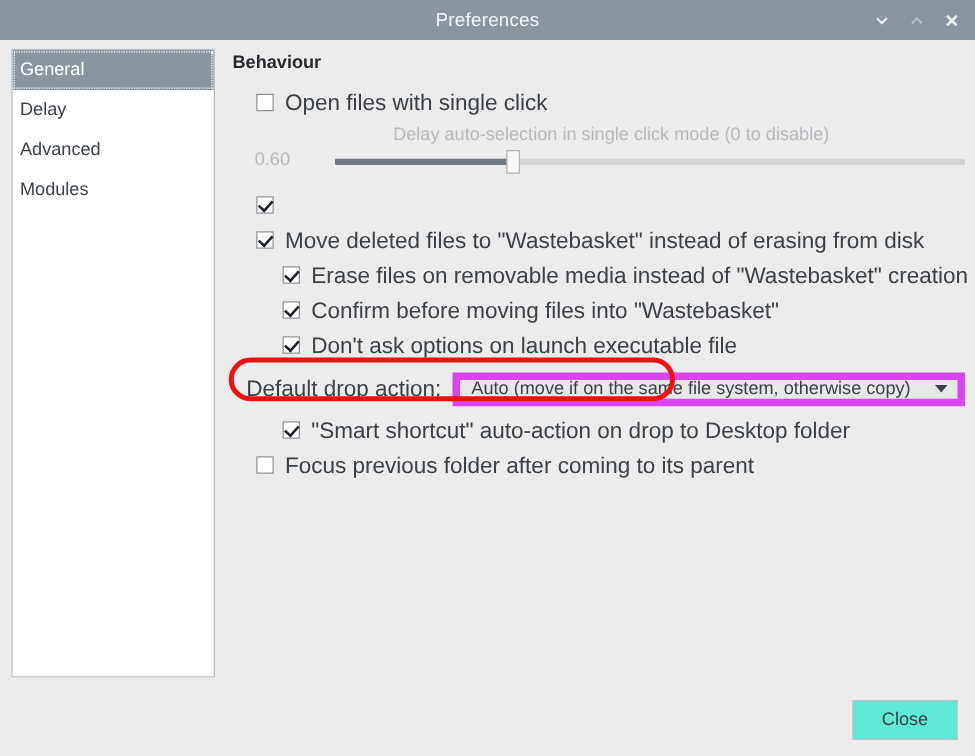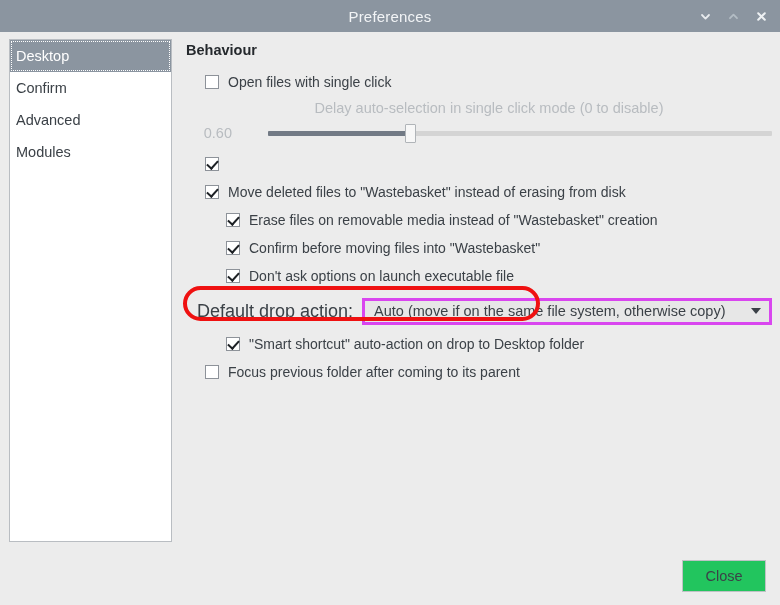--- a/index.html
+++ b/index.html
@@ -117,37 +117,36 @@
   .cb.checked::after {
     content: "";
     position: absolute;
     left: 3px; top: 0px;
     width: 5px; height: 9px;
     border: solid #1d2125;
     border-width: 0 2.4px 2.4px 0;
     transform: rotate(42deg);
   }
   .cb-label {
-    font-size: 14px;
+    font-size: 18px;
     color: #3b4147;
     white-space: nowrap;
     user-select: none;
   }
 
   
   .slider-caption {
     font-size: 14.5px;
     color: #b8bcc0;
     text-align: center;
     margin: 4px 0 4px 0;
     padding-left: 20px;
   }
   .slider-row {
     display: flex;
-    align-items: center;
     height: 26px;
     margin-bottom: 4px;
     gap: 24px;
   }
   .slider-value {
     font-size: 14.5px;
     color: #b8bcc0;
     width: 46px;
     text-align: right;
     margin-right: 12px;
@@ -197,21 +196,21 @@
     font-size: 18px;
     color: #3b4147;
     margin-right: 9px;
     padding-left: 11px;
     white-space: nowrap;
   }
   .combo {
     flex: 1 1 auto;
     height: 27px;
     background: #e7e7e7;
-    border: 3px solid #d946ef;
+    border: 6px solid #d946ef;
     box-sizing: border-box;
     display: flex;
     align-items: center;
     padding: 0 8px 0 9px;
     cursor: pointer;
     max-width: 430px;
   }
   .combo-value {
     flex: 1 1 auto;
     font-size: 14.5px;
@@ -237,21 +236,21 @@
     border-radius: 19px;
     box-sizing: border-box;
     pointer-events: none;
   }
 
   
   .close-btn {
     position: absolute;
     left: 682px; top: 560px;
     width: 84px; height: 32px;
-    background: #22c55e;
+    background: #5eead4;
     border: 1px solid #bfc2c5;
     box-sizing: border-box;
     font-size: 14.5px;
     color: #3b4147;
     font-family: "Liberation Sans", sans-serif;
     cursor: pointer;
     display: flex;
     align-items: center;
     justify-content: center;
   }
@@ -275,24 +274,24 @@
     <div class="tb-btn">
       <svg width="13" height="13" viewBox="0 0 13 13">
         <path d="M3.2 3.2 L9.8 9.8 M9.8 3.2 L3.2 9.8" fill="none" stroke="#eef1f3" stroke-width="2" stroke-linecap="round"></path>
       </svg>
     </div>
   </div>
 </div>
 
 <div class="sidebar">
   <div class="side-item selected">
-    <span>Desktop</span>
+    <span>General</span>
   </div>
   <div class="side-item">
-    <span>Confirm</span>
+    <span>Delay</span>
   </div>
   <div class="side-item">
     <span>Advanced</span>
   </div>
   <div class="side-item">
     <span>Modules</span>
   </div>
 </div>
 
 <div class="main">

